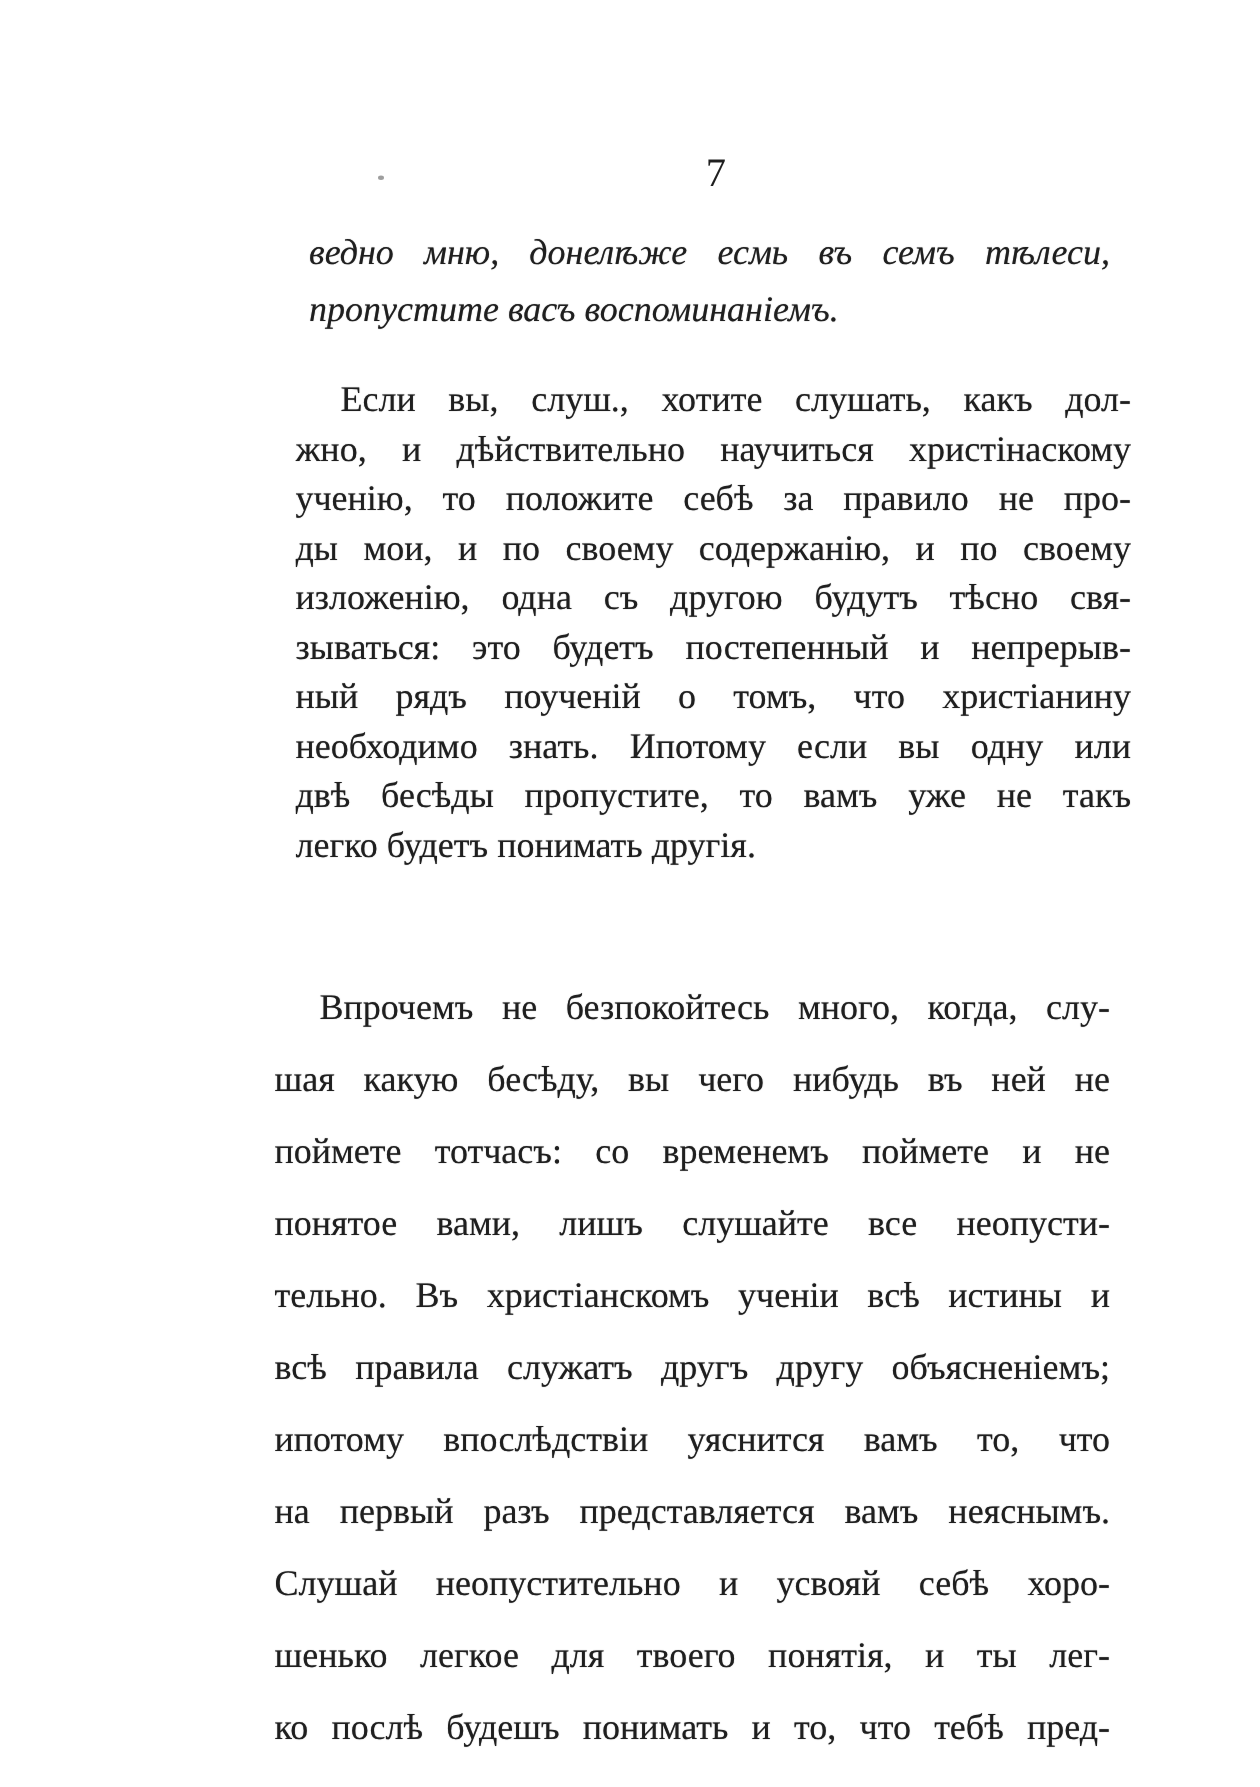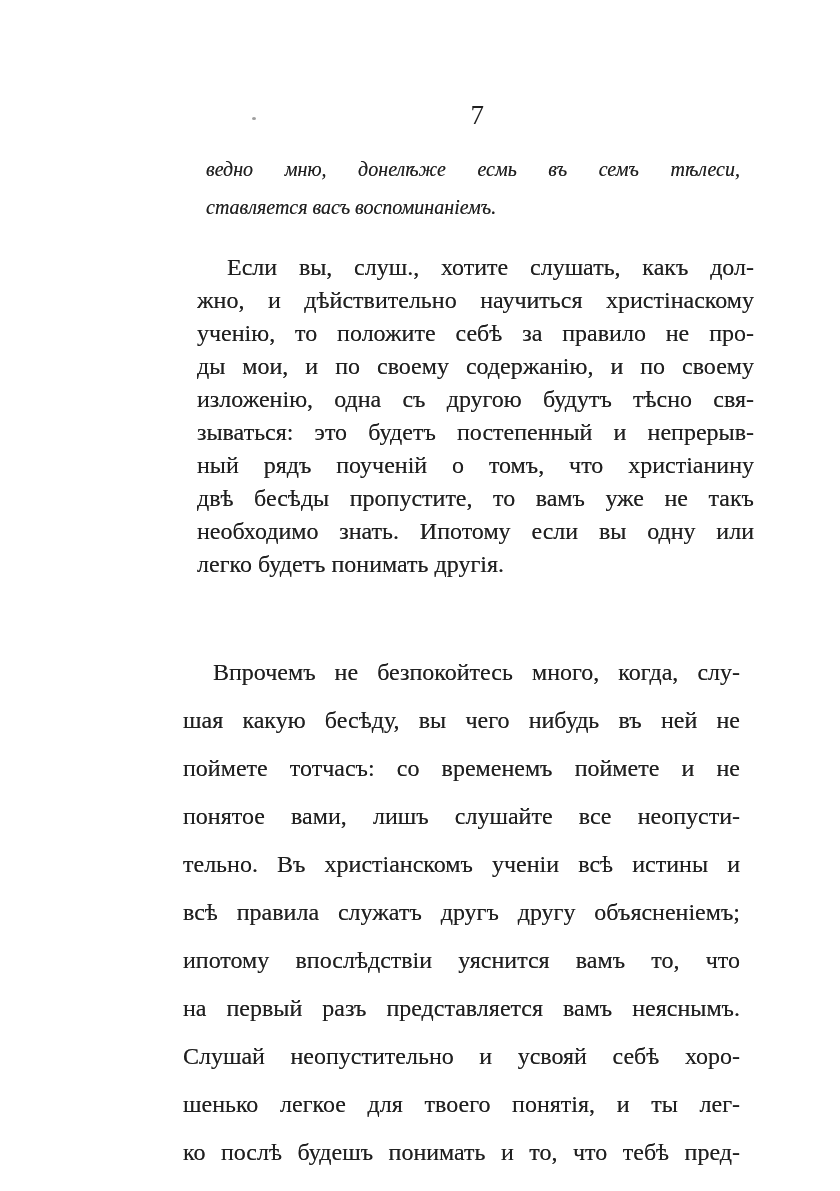--- a/index.html
+++ b/index.html
@@ -41,21 +41,21 @@
     text-shadow: 0 0 0.6px rgba(30,30,30,0.65);
   }
   .line.end { text-align-last: left; }
   .line.indent { text-indent: 30px; }
 
   .epigraph {
     left: 206px;
     top: 150px;
     width: 534px;
     font-style: italic;
-    font-size: 20px;
+    font-size: 24px;
     line-height: 38px;
   }
   .epigraph .line { height: 38px; }
 
   .para-1 {
     left: 182px;
     top: 251px;
     width: 557px;
     font-size: 24px;
     line-height: 33px;
@@ -85,33 +85,33 @@
 </head>
 <body>
 
 <div class="page">
 
   <div class="pageno">7</div>
   <div class="ink-speck"></div>
 
   <div class="textblock epigraph">
     <div class="line">ведно мню, донелѣже есмь въ семъ тѣлеси,</div>
-    <div class="line end">ставляется васъ воспоминаніемъ.</div>
+    <div class="line end">пропустите васъ воспоминаніемъ.</div>
   </div>
 
   <div class="textblock para-1">
     <div class="line indent">Если вы, слуш., хотите слушать, какъ дол-</div>
     <div class="line">жно, и дѣйствительно научиться христінаскому</div>
     <div class="line">ученію, то положите себѣ за правило не про-</div>
     <div class="line">ды мои, и по своему содержанію, и по своему</div>
     <div class="line">изложенію, одна съ другою будутъ тѣсно свя-</div>
     <div class="line">зываться: это будетъ постепенный и непрерыв-</div>
     <div class="line">ный рядъ поученій о томъ, что христіанину</div>
+    <div class="line">необходимо знать. Ипотому если вы одну или</div>
     <div class="line">двѣ бесѣды пропустите, то вамъ уже не такъ</div>
-    <div class="line">необходимо знать. Ипотому если вы одну или</div>
     <div class="line end">легко будетъ понимать другія.</div>
   </div>
 
   <div class="textblock para-2">
     <div class="line indent">Впрочемъ не безпокойтесь много, когда, слу-</div>
     <div class="line">шая какую бесѣду, вы чего нибудь въ ней не</div>
     <div class="line">поймете тотчасъ: со временемъ поймете и не</div>
     <div class="line">понятое вами, лишъ слушайте все неопусти-</div>
     <div class="line">тельно. Въ христіанскомъ ученіи всѣ истины и</div>
     <div class="line">всѣ правила служатъ другъ другу объясненіемъ;</div>

